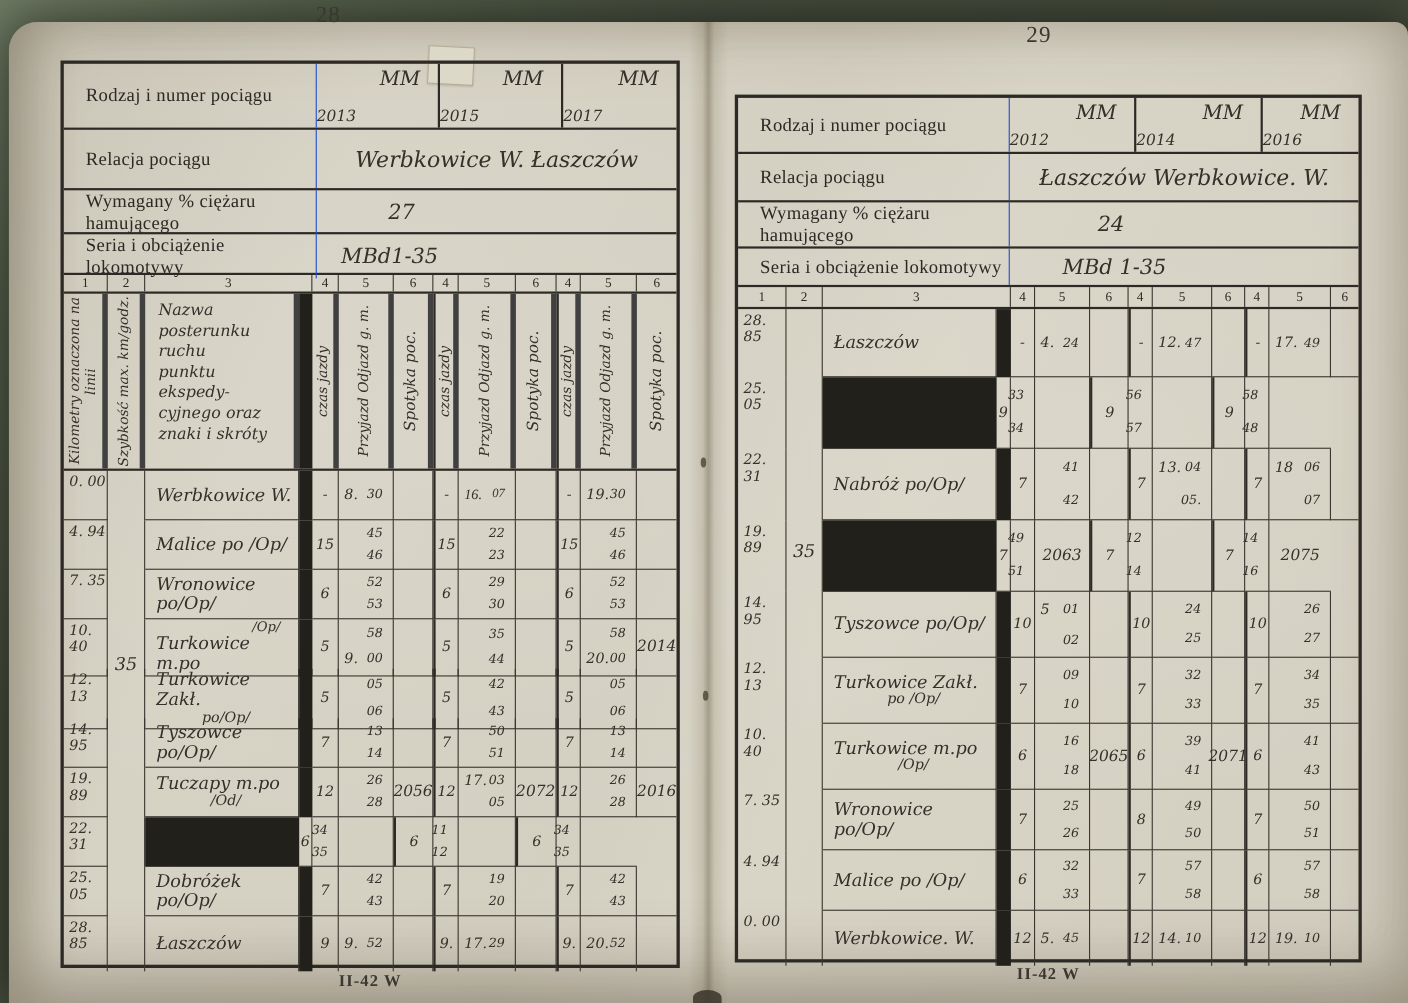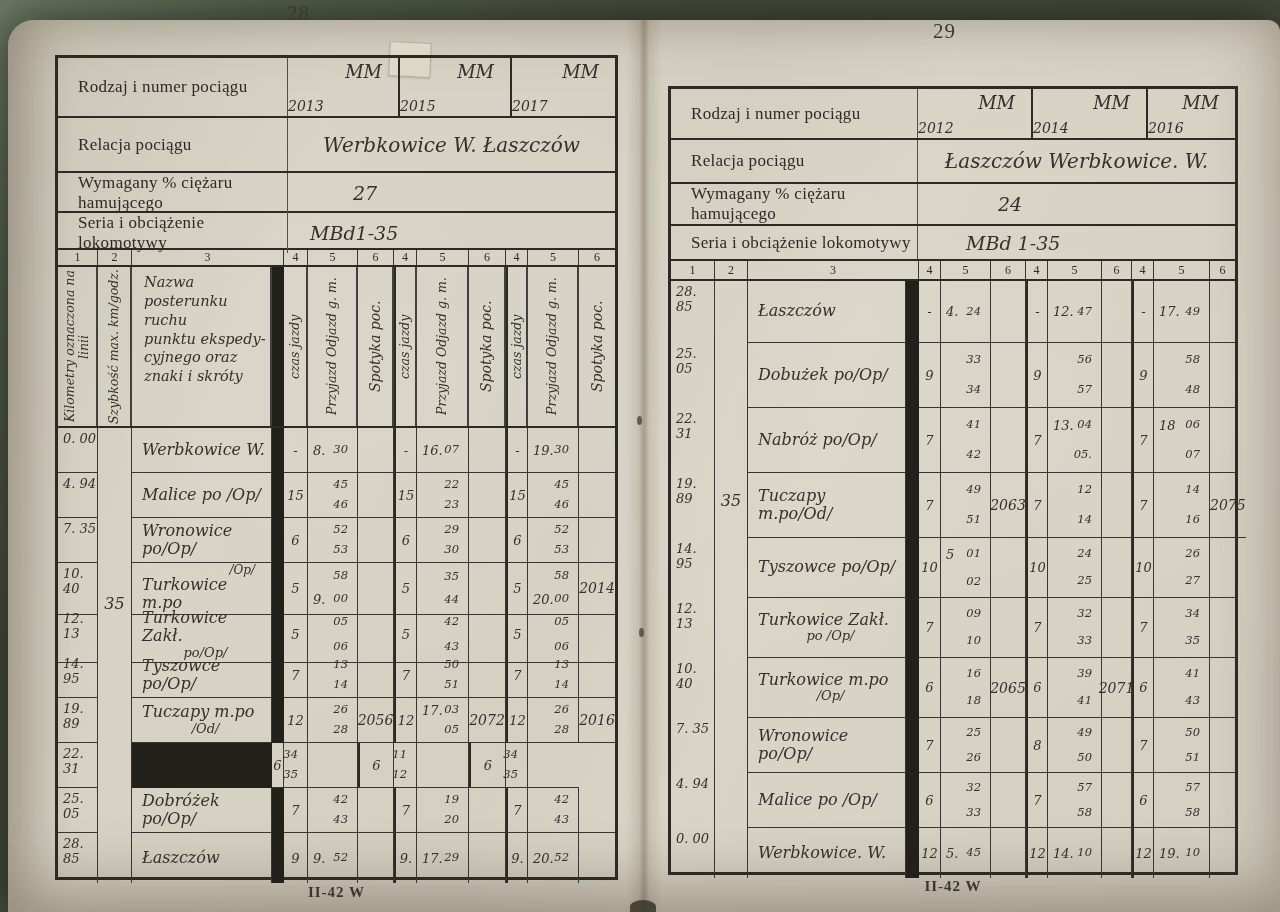--- a/index.html
+++ b/index.html
@@ -41,21 +41,21 @@
   .mm{position:absolute;top:3px;right:16px;font-size:18px}
   .trainno{position:absolute;bottom:2px;left:0;font-size:14px}
   .mval{display:flex;align-items:center;font-size:19px}
   
   .nums{display:grid;border-bottom:2px solid #2d2a25;box-sizing:border-box}
   .nums>div{box-sizing:border-box;border-right:1px solid #3a362f;display:flex;align-items:center;justify-content:center;
     font-size:12px;color:#2d2a25}
   .nums>div:last-child{border-right:none}
   
   .rothdr{display:grid;box-sizing:border-box;border-bottom:2px solid #2d2a25}
-  .rothdr>div{box-sizing:border-box;border-right:2px solid #404040;overflow:hidden}
+  .rothdr>div{box-sizing:border-box;border-right:5px solid #404040;overflow:hidden}
   .rothdr>div:last-child{border-right:none}
   .vtext{writing-mode:vertical-rl;transform:rotate(180deg);font-size:12.5px;line-height:1.15;
     height:100%;width:100%;display:flex;align-items:center;justify-content:center;text-align:center;padding:2px 0;box-sizing:border-box}
   .namehdr{padding:6px 4px 0 12px;font-size:14.5px;line-height:1.3}
   .barcell{background:#22201b;border-right:none !important}
   .g2s{border-left:2px solid #2d2a25}
   
   .drow{display:grid;box-sizing:border-box}
   .drow>div{box-sizing:border-box;border-right:1px solid #3a362f;position:relative}
   .drow>div:last-child{border-right:none}
@@ -195,21 +195,21 @@
         <div class="c-ride hand bb">-</div>
         <div class="c-time hand bb single">
           <div class="ln split" style="align-items: center;">
             <div class="hr">8.</div>
             <div class="min">30</div>
           </div>
         </div>
         <div class="c-meet hand bb"></div>
         <div class="c-ride hand bb g2s">-</div>
         <div class="c-time hand bb single">
-          <div class="ln split" style="align-items: center;">
+          <div class="ln split" style="align-items: center; font-family: Liberation Serif, serif;">
             <div class="hr">16.</div>
             <div class="min">07</div>
           </div>
         </div>
         <div class="c-meet hand bb"></div>
         <div class="c-ride hand bb g2s">-</div>
         <div class="c-time hand bb single">
           <div class="ln split" style="align-items: center;">
             <div class="hr">19.</div>
             <div class="min">30</div>
@@ -633,23 +633,20 @@
           <div class="ln split" style="align-items: center;">
             <div class="hr">17.</div>
             <div class="min">49</div>
           </div>
         </div>
         <div class="c-meet hand bb"></div>
       </div>
       <div class="drow rowsR" style="height: 65px;">
         <div class="c-km hand">25. 05</div>
         <div class="c-sp hand"></div>
-        <div class="c-name hand bb">
-          <div>Dobużek po/Op/</div>
-        </div>
         <div class="barcell"></div>
         <div class="c-ride hand bb">9</div>
         <div class="c-time hand bb">
           <div class="ln">
             <div class="min">33</div>
           </div>
           <div class="ln">
             <div class="min">34</div>
           </div>
         </div>
@@ -713,23 +710,20 @@
             <div class="min">07</div>
           </div>
         </div>
         <div class="c-meet hand bb"></div>
       </div>
       <div class="drow rowsR" style="height: 65px;">
         <div class="c-km hand">19. 89</div>
         <div class="c-sp hand">
           <div class="hand" style="margin-top: 18px;">35</div>
         </div>
-        <div class="c-name hand bb">
-          <div>Tuczapy m.po/Od/</div>
-        </div>
         <div class="barcell"></div>
         <div class="c-ride hand bb">7</div>
         <div class="c-time hand bb">
           <div class="ln">
             <div class="min">49</div>
           </div>
           <div class="ln">
             <div class="min">51</div>
           </div>
         </div>

